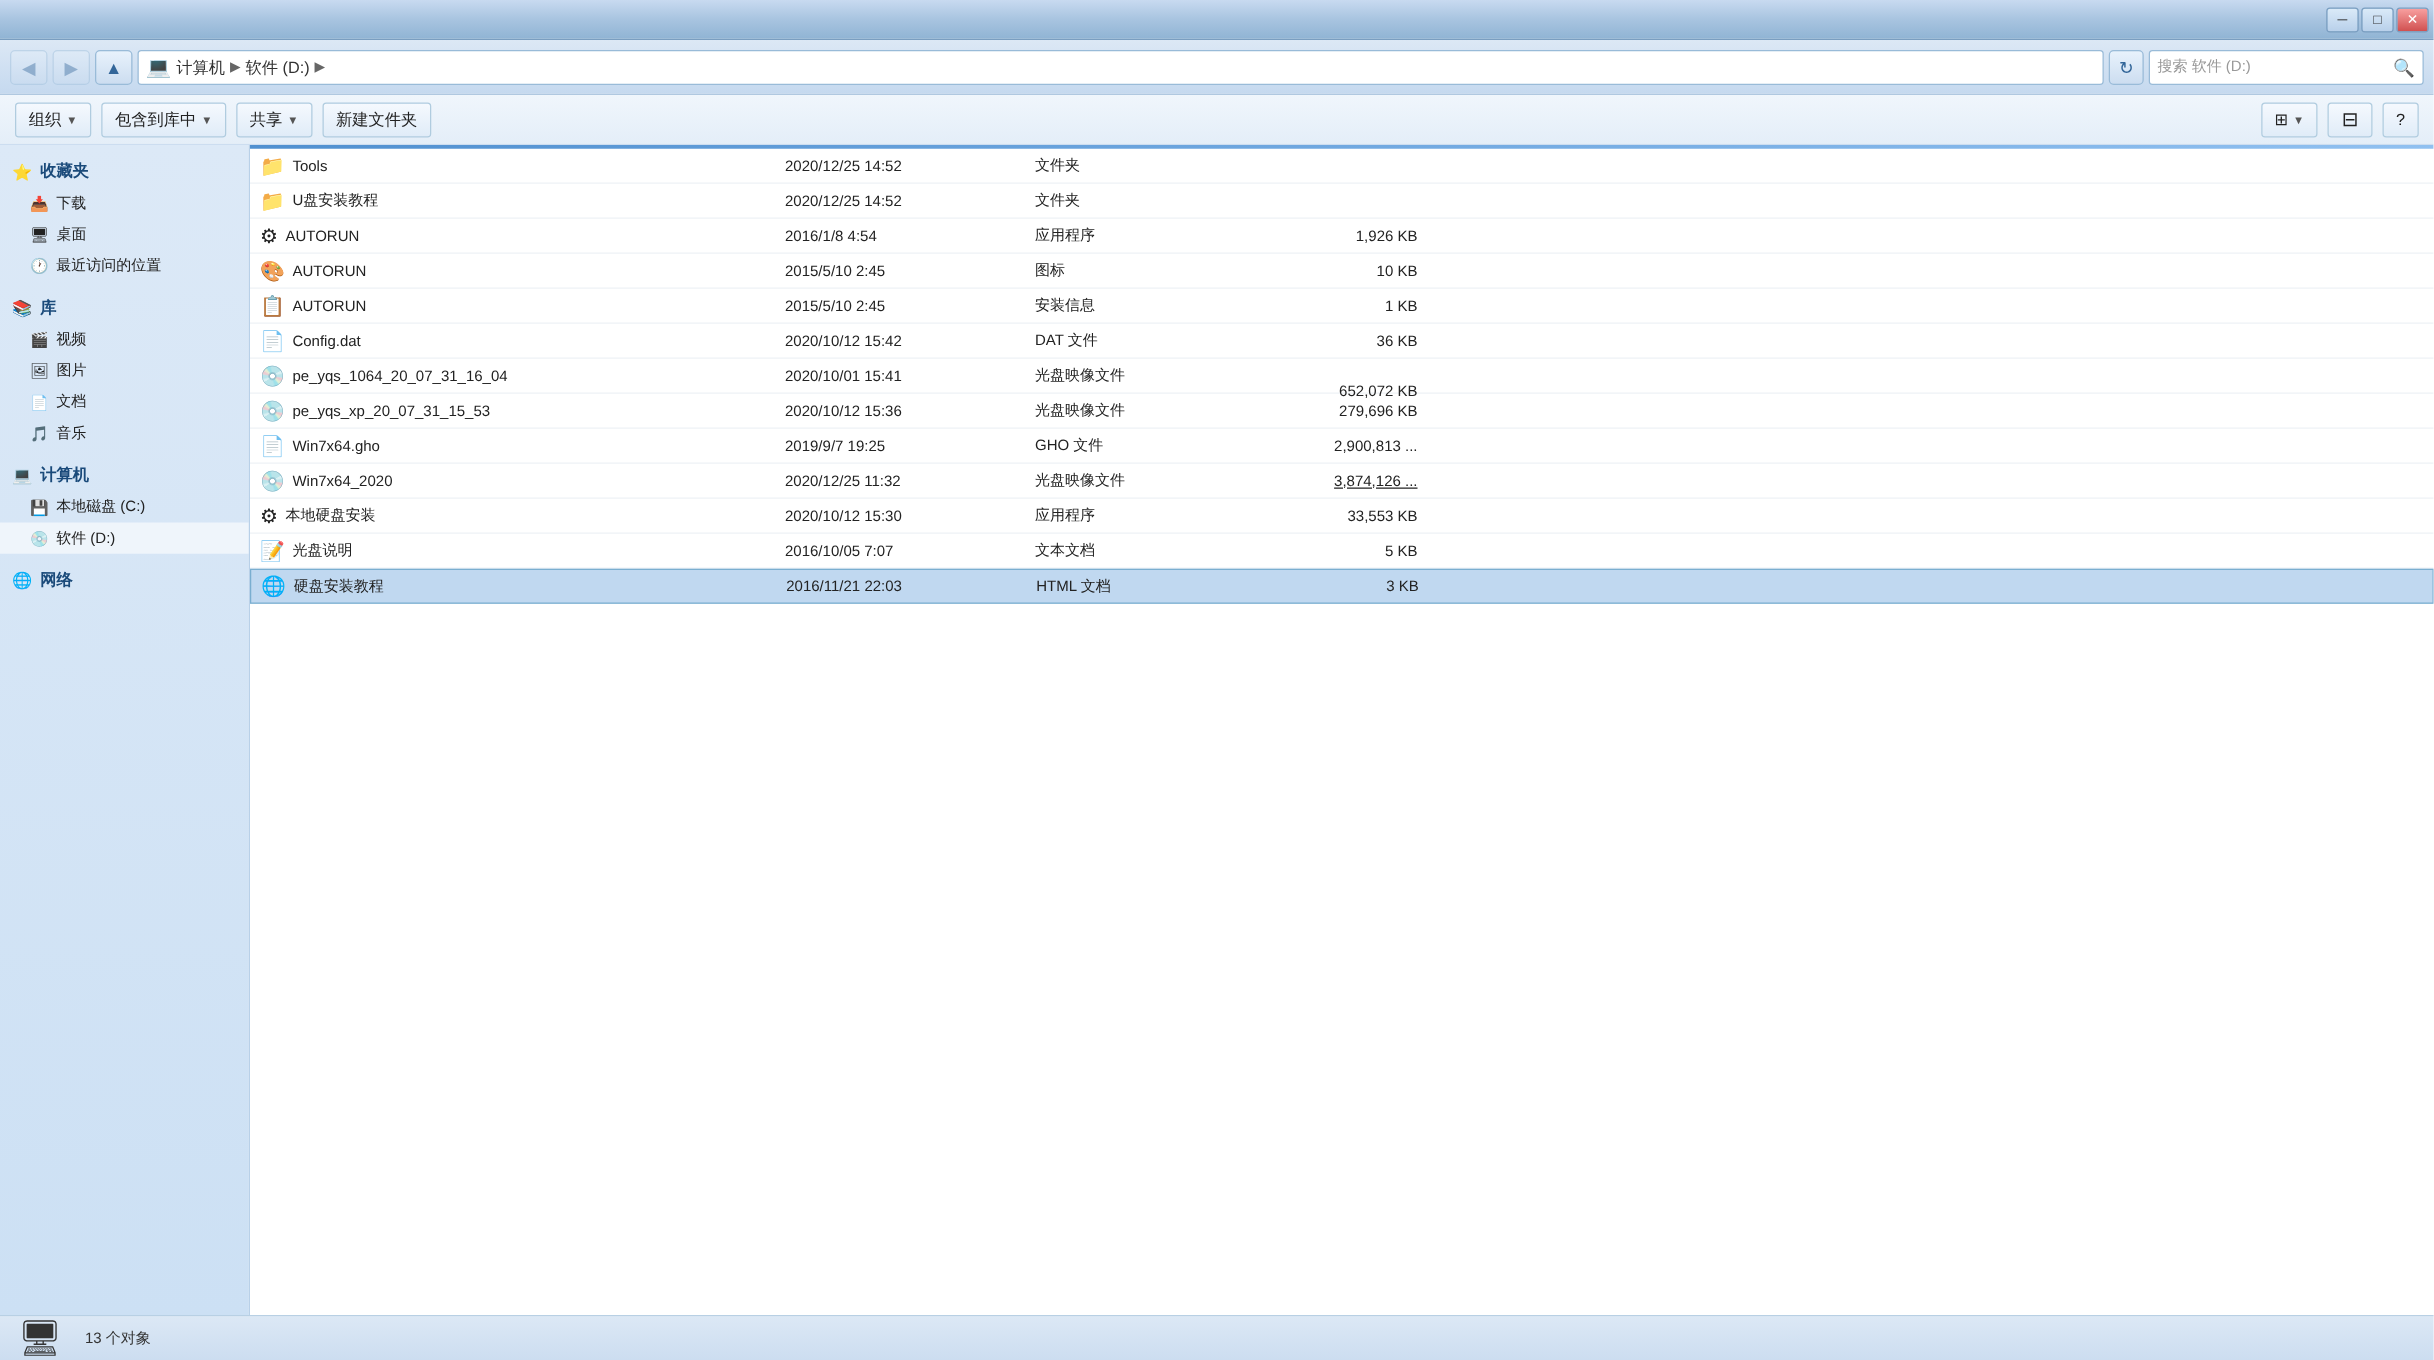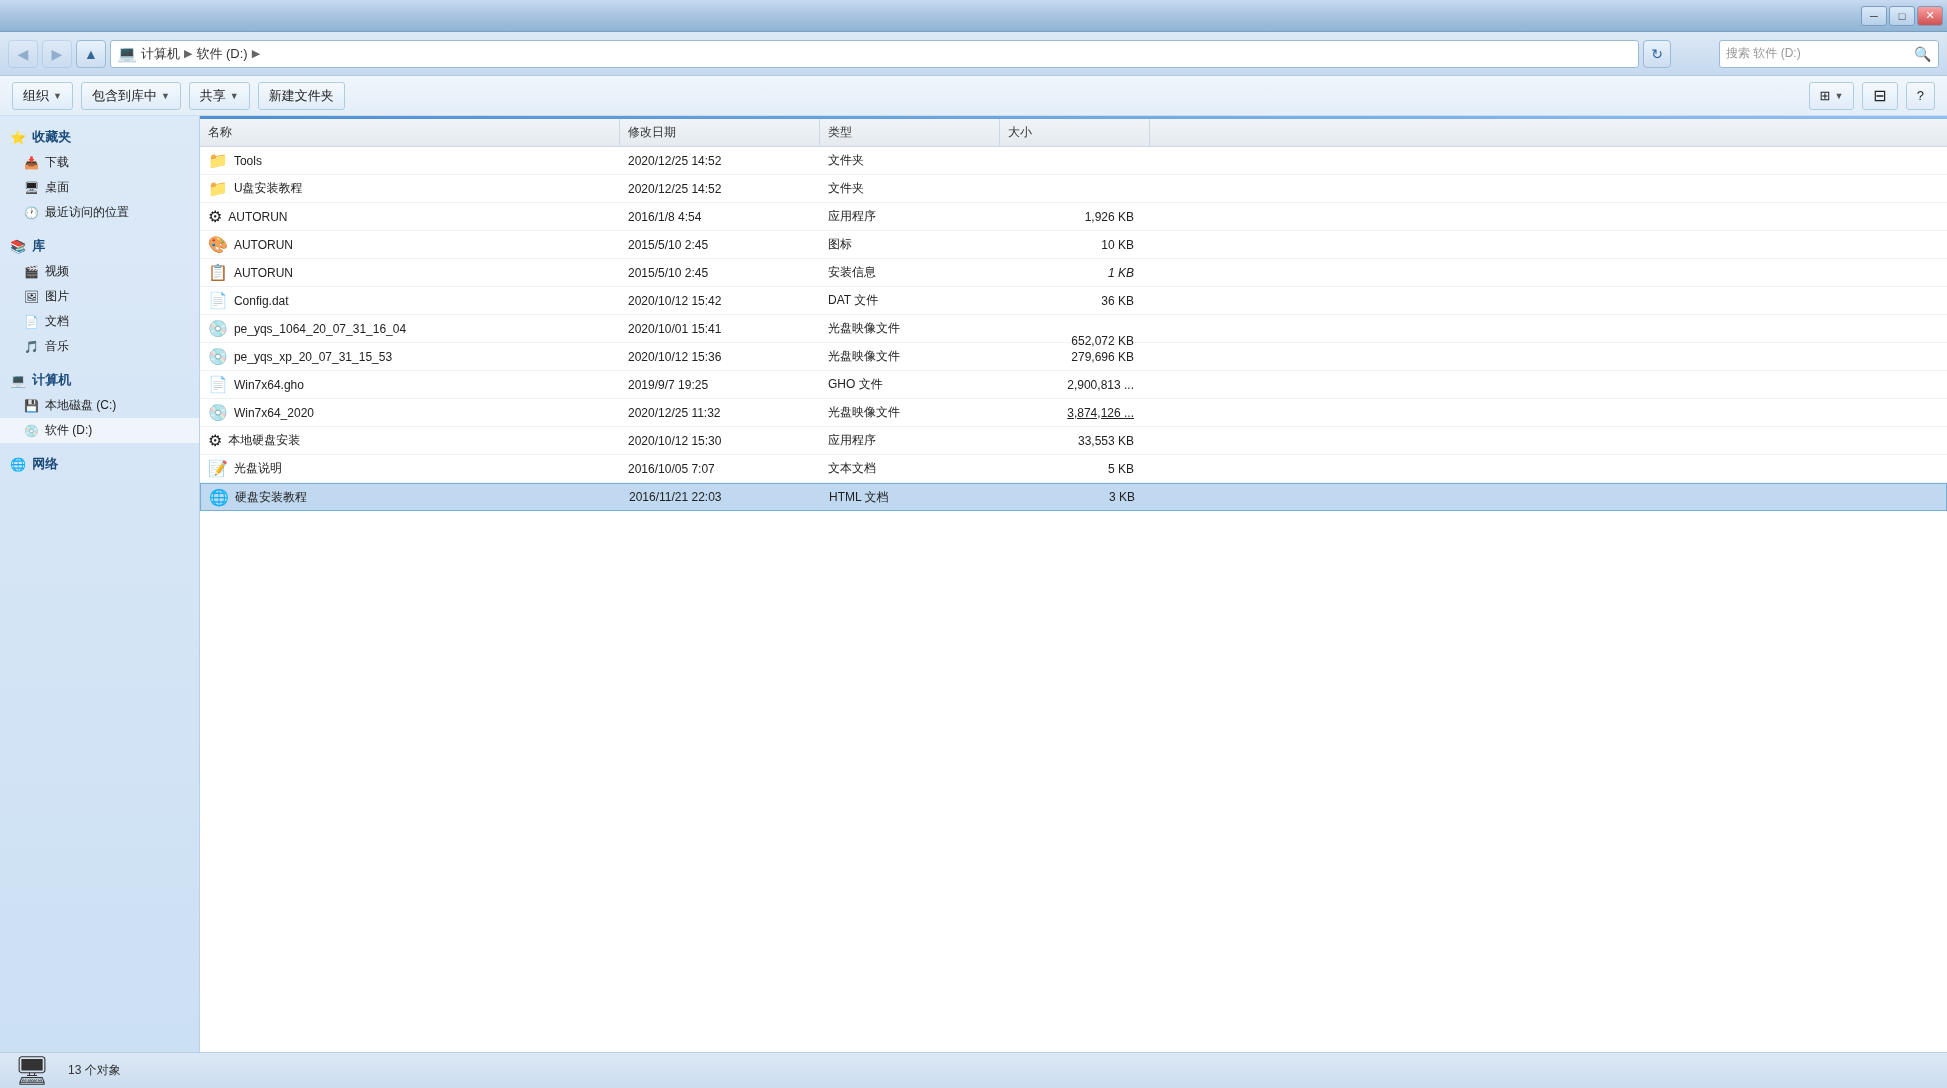--- a/index.html
+++ b/index.html
@@ -100,21 +100,20 @@
       width: 220px;
       height: 28px;
       background: white;
       border: 1px solid #99bbd8;
       border-radius: 3px;
       display: flex;
       align-items: center;
       padding: 0 6px;
       color: #999;
       font-size: 12px;
-      margin-left: 44px;
     }
     .search-icon-box {
       margin-left: auto;
       font-size: 14px;
       color: #336699;
       cursor: pointer;
     }
 
     
     .toolbar {
@@ -390,34 +389,20 @@
         <span>🌐</span>
         <span>网络</span>
       </div>
     </div>
 
   </div>
 
   <div class="file-area">
     <div class="top-border-line"></div>
 
-    <div class="col-headers">
-      <div class="col-header">
-        <span>名称</span>
-      </div>
-      <div class="col-header">
-        <span>修改日期</span>
-      </div>
-      <div class="col-header">
-        <span>类型</span>
-      </div>
-      <div class="col-header">
-        <span>大小</span>
-      </div>
-    </div>
 
     <div id="file-list">
         <div class="file-row">
       <div class="file-cell">
         <span class="file-icon">📁</span>
         <span class="file-name">Tools</span>
       </div>
       <div class="file-cell">2020/12/25 14:52</div>
       <div class="file-cell">文件夹</div>
       <div class="file-cell" style="justify-content:flex-end; padding-right:16px;"></div>
@@ -449,21 +434,21 @@
       <div class="file-cell">图标</div>
       <div class="file-cell" style="justify-content:flex-end; padding-right:16px;">10 KB</div>
     </div>
         <div class="file-row">
       <div class="file-cell">
         <span class="file-icon">📋</span>
         <span class="file-name">AUTORUN</span>
       </div>
       <div class="file-cell">2015/5/10 2:45</div>
       <div class="file-cell">安装信息</div>
-      <div class="file-cell" style="justify-content:flex-end; padding-right:16px;font-style:italic;">1 KB</div>
+      <div class="file-cell" style="justify-content:flex-end; padding-right:16px;">1 KB</div>
     </div>
         <div class="file-row">
       <div class="file-cell">
         <span class="file-icon">📄</span>
         <span class="file-name">Config.dat</span>
       </div>
       <div class="file-cell">2020/10/12 15:42</div>
       <div class="file-cell">DAT 文件</div>
       <div class="file-cell" style="justify-content:flex-end; padding-right:16px;">36 KB</div>
     </div>

